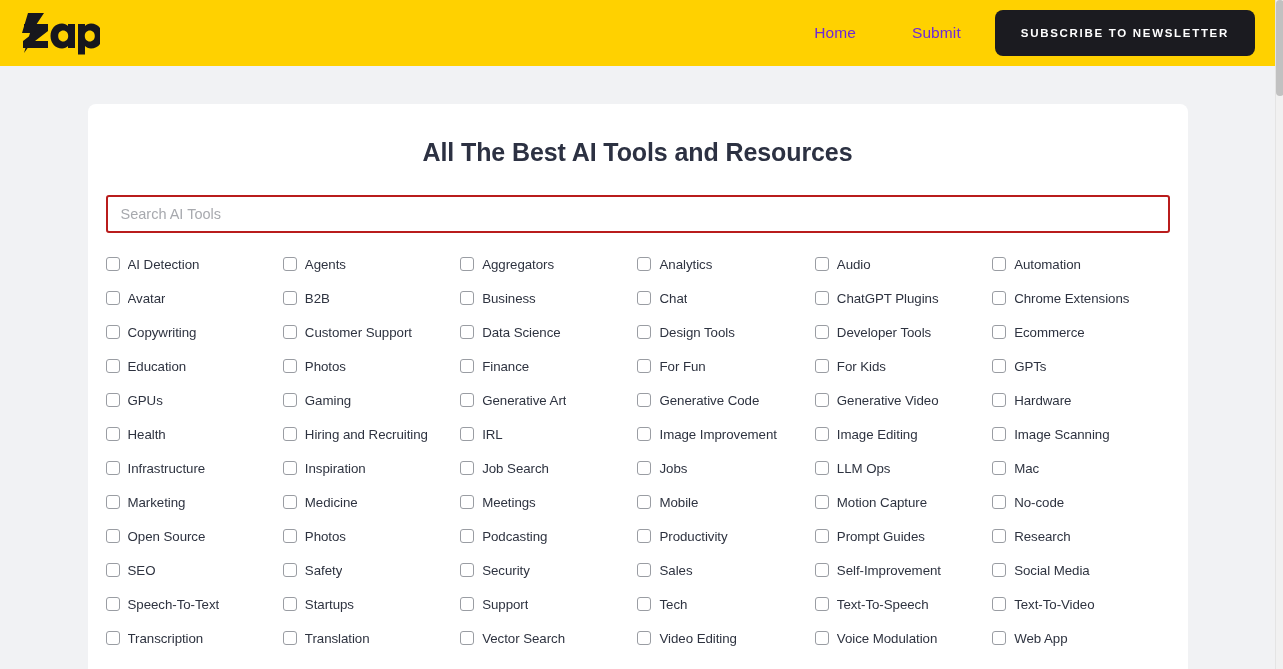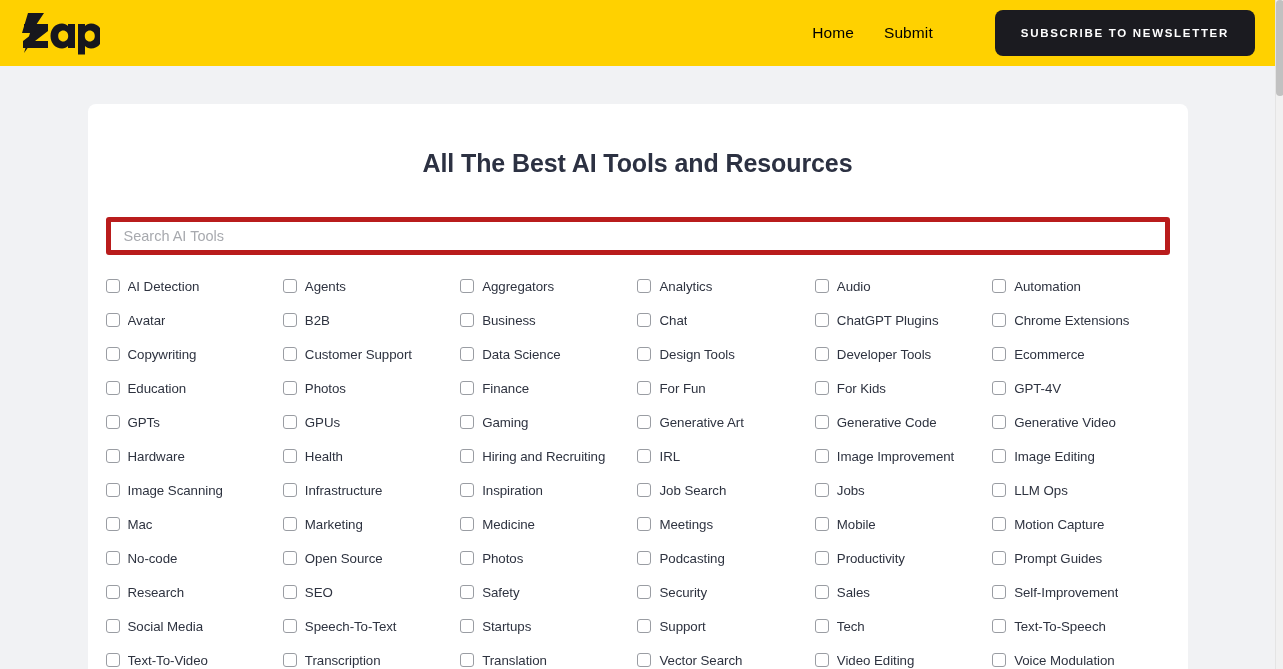--- a/index.html
+++ b/index.html
@@ -46,77 +46,77 @@
 
   .nav-spacer { flex: 1 1 auto; }
 
   .nav-links {
     display: flex;
     align-items: center;
     gap: 30px;
     margin-right: 34px;
   }
   .nav-link {
-    color: #000000;
+    color: #6d28d9;
     font-size: 15.5px;
     font-weight: 400;
     text-decoration: none;
     letter-spacing: 0.1px;
     white-space: nowrap;
     cursor: pointer;
+    margin-left: 26px;
   }
 
   .subscribe-btn {
     background: #1b1b20;
     color: #ffffff;
     border: none;
     border-radius: 8px;
     height: 46px;
     padding: 0 26px;
     font-family: "Liberation Sans", sans-serif;
     font-size: 11.5px;
     font-weight: 700;
     letter-spacing: 1.7px;
     white-space: nowrap;
     cursor: pointer;
-    margin-left: 28px;
   }
 
   
   .main-wrap {
     padding: 38px 0 0 0;
     display: flex;
     justify-content: center;
   }
   .card {
     width: 1100px;
     background: #ffffff;
     border-radius: 8px 8px 0 0;
     padding: 30px 0 0 0;
     min-height: 600px;
   }
   .card-title {
-    margin: 15px;
+    margin: 4px;
     text-align: center;
     font-size: 25px;
     font-weight: 700;
     color: #2c3142;
     letter-spacing: -0.1px;
     padding: 0 20px 0 20px;
   }
 
   .card-inner {
     padding: 0 18px;
   }
 
   .search-row { padding-top: 24px; }
   .search-input {
     width: 100%;
     height: 38px;
-    border: 5px solid #b91c1c;
+    border: 2px solid #b91c1c;
     border-radius: 3px;
     padding: 0 13px;
     font-family: "Liberation Sans", sans-serif;
     font-size: 14.5px;
     color: #2c3142;
     background: #fff;
     outline: none;
   }
   .search-input::placeholder { color: #a7a9ae; }
 
@@ -302,24 +302,20 @@
               <label class="cat-item">
                 <span class="cbox"></span>
                 <span class="cat-label">For Fun</span>
               </label>
               <label class="cat-item">
                 <span class="cbox"></span>
                 <span class="cat-label">For Kids</span>
               </label>
               <label class="cat-item">
                 <span class="cbox"></span>
-                <span class="cat-label">GPT-4V</span>
-              </label>
-              <label class="cat-item">
-                <span class="cbox"></span>
                 <span class="cat-label">GPTs</span>
               </label>
               <label class="cat-item">
                 <span class="cbox"></span>
                 <span class="cat-label">GPUs</span>
               </label>
               <label class="cat-item">
                 <span class="cbox"></span>
                 <span class="cat-label">Gaming</span>
               </label>

